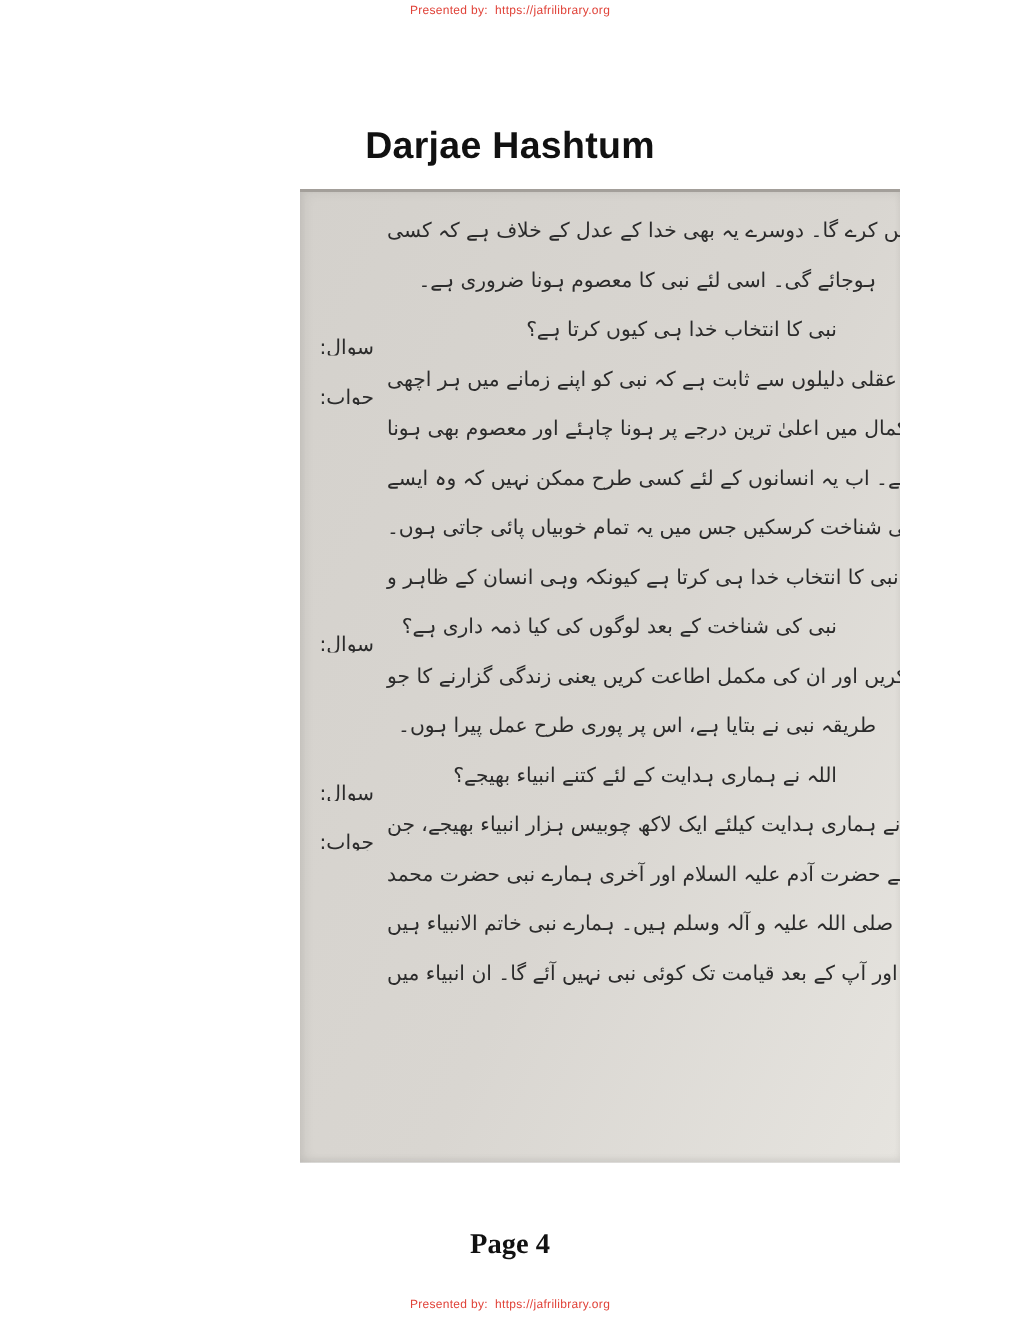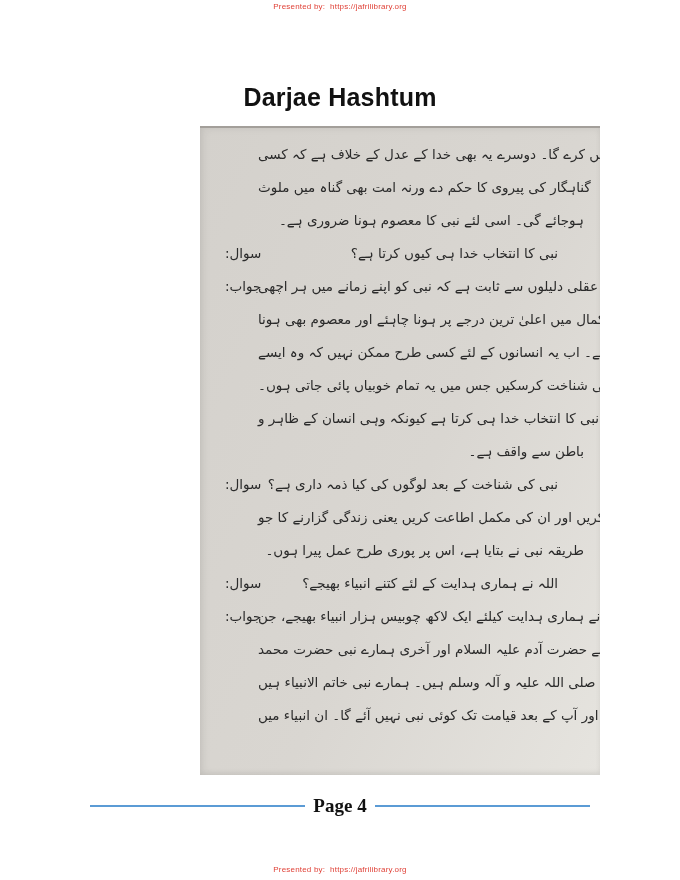--- a/index.html
+++ b/index.html
@@ -27,25 +27,25 @@
   }
   .u-line {
     position:relative; line-height:33px; font-size:13.5px; color:#2b2b2b;
     padding:0 16px 0 58px; text-align:right;
     font-family:"DejaVu Sans", sans-serif;
     white-space:nowrap; overflow:hidden;
   }
   .u-line.q { padding-right:42px; }
   .u-line.center { text-align:right; padding-right:16px; }
   .u-line .qa-label {
-    position:absolute; left:13px; top:0; font-size:13.5px; color:#2b2b2b;margin-left:12px;
+    position:absolute; left:13px; top:12px; font-size:13.5px; color:#2b2b2b;
   }
   .footer-rule-row {
     position:absolute; top:793px; left:30px; right:30px; height:26px;
-    display:flex; align-items:center; gap:4px;
+    display:flex; align-items:center; gap:26px;flex-direction:column;
   }
   .footer-rule {
     flex:1; height:1.5px; background:#5b9bd5;
   }
   .page-number {
     font-family:"Liberation Serif", serif; font-weight:bold;
     font-size:19px; color:#111111; padding:0 4px;
   }
 </style>
 </head>
@@ -53,29 +53,27 @@
 
 <div class="page">
 
   <div class="presented top">Presented by:  https://jafrilibrary.org</div>
 
   <div class="doc-title">Darjae Hashtum</div>
 
   <div class="scan">
     <div>
         <div class="u-line"><span dir="rtl">نہیں کرے گا۔ دوسرے یہ بھی خدا کے عدل کے خلاف ہے کہ کسی</span></div>
-        <div class="u-line"><span dir="rtl">گناہگار کی پیروی کا حکم دے ورنہ امت بھی گناہ میں ملوث</span></div>
         <div class="u-line center"><span dir="rtl">ہوجائے گی۔ اسی لئے نبی کا معصوم ہونا ضروری ہے۔</span></div>
         <div class="u-line q"><span class="qa-label" dir="rtl">سوال:</span><span dir="rtl">نبی کا انتخاب خدا ہی کیوں کرتا ہے؟</span></div>
         <div class="u-line"><span class="qa-label" dir="rtl">جواب:</span><span dir="rtl">عقلی دلیلوں سے ثابت ہے کہ نبی کو اپنے زمانے میں ہر اچھی</span></div>
         <div class="u-line"><span dir="rtl">صفت و کمال میں اعلیٰ ترین درجے پر ہونا چاہئے اور معصوم بھی ہونا</span></div>
         <div class="u-line"><span dir="rtl">چاہئے۔ اب یہ انسانوں کے لئے کسی طرح ممکن نہیں کہ وہ ایسے</span></div>
         <div class="u-line"><span dir="rtl">شخص کی شناخت کرسکیں جس میں یہ تمام خوبیاں پائی جاتی ہوں۔</span></div>
         <div class="u-line"><span dir="rtl">لہذا نبی کا انتخاب خدا ہی کرتا ہے کیونکہ وہی انسان کے ظاہر و</span></div>
-        <div class="u-line center"><span dir="rtl">باطن سے واقف ہے۔</span></div>
         <div class="u-line q"><span class="qa-label" dir="rtl">سوال:</span><span dir="rtl">نبی کی شناخت کے بعد لوگوں کی کیا ذمہ داری ہے؟</span></div>
         <div class="u-line"><span class="qa-label" dir="rtl">جواب:</span></div>
         <div class="u-line"><span dir="rtl">اقرار کریں اور ان کی مکمل اطاعت کریں یعنی زندگی گزارنے کا جو</span></div>
         <div class="u-line center"><span dir="rtl">طریقہ نبی نے بتایا ہے، اس پر پوری طرح عمل پیرا ہوں۔</span></div>
         <div class="u-line q"><span class="qa-label" dir="rtl">سوال:</span><span dir="rtl">اللہ نے ہماری ہدایت کے لئے کتنے انبیاء بھیجے؟</span></div>
         <div class="u-line"><span class="qa-label" dir="rtl">جواب:</span><span dir="rtl">اللہ نے ہماری ہدایت کیلئے ایک لاکھ چوبیس ہزار انبیاء بھیجے، جن</span></div>
         <div class="u-line"><span dir="rtl">میں پہلے حضرت آدم علیہ السلام اور آخری ہمارے نبی حضرت محمد</span></div>
         <div class="u-line"><span dir="rtl">مصطفیٰ صلی اللہ علیہ و آلہ وسلم ہیں۔ ہمارے نبی خاتم الانبیاء ہیں</span></div>
         <div class="u-line"><span dir="rtl">اور آپ کے بعد قیامت تک کوئی نبی نہیں آئے گا۔ ان انبیاء میں</span></div>
       </div>

